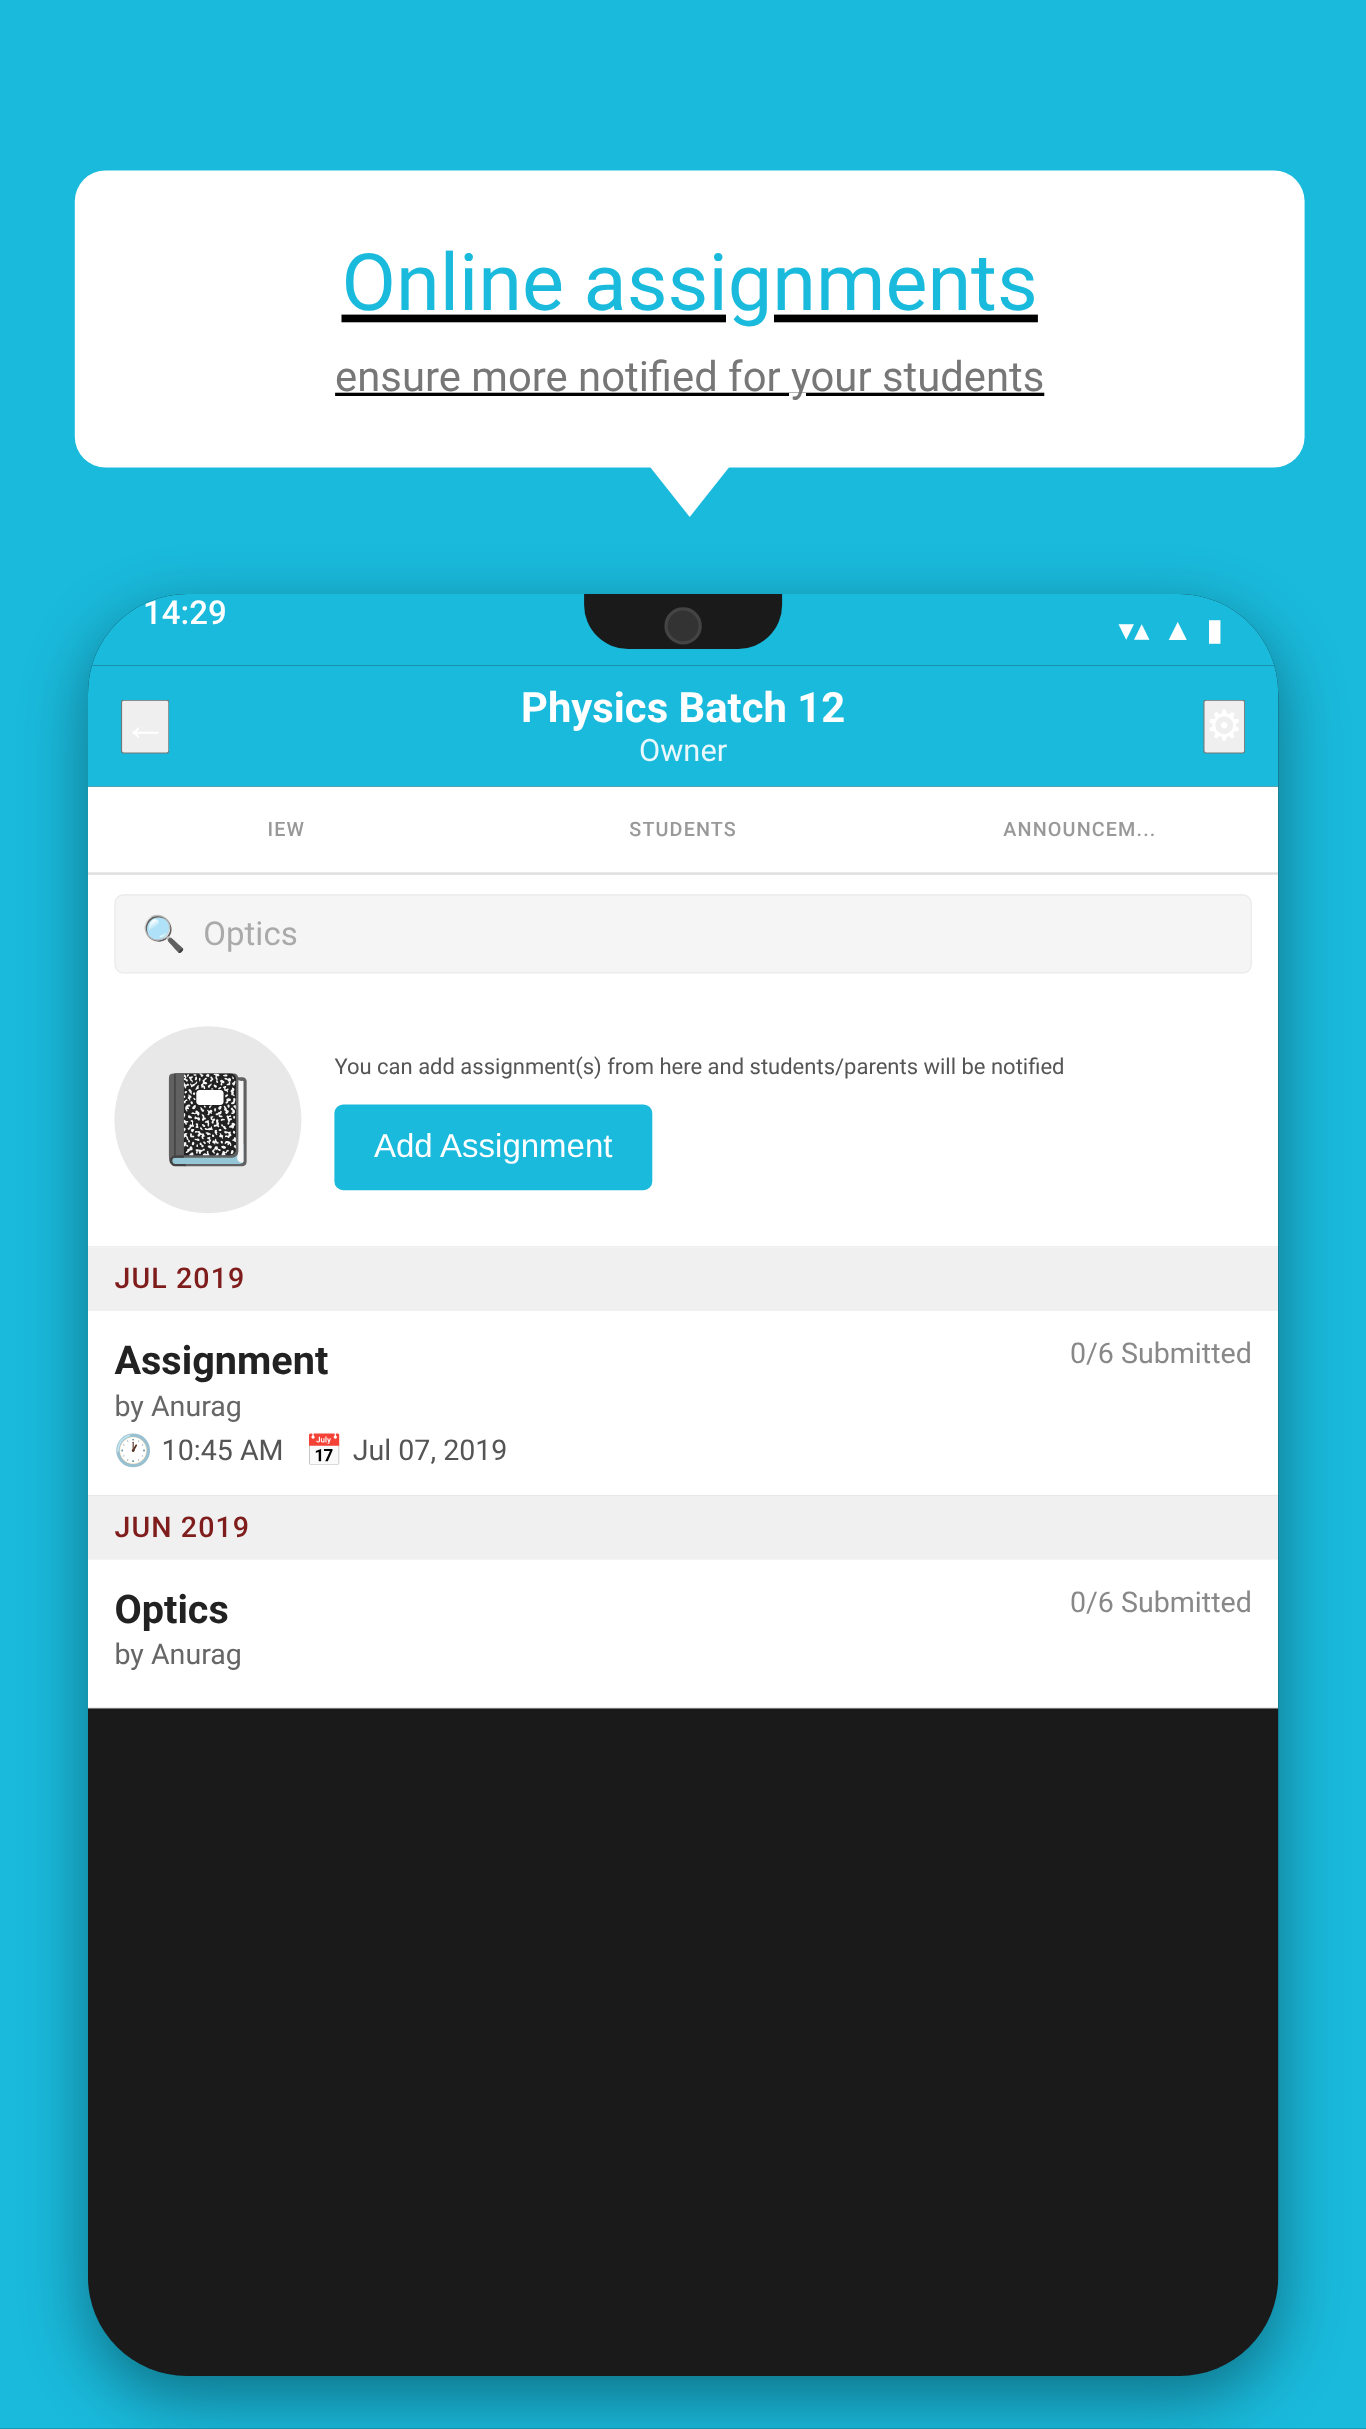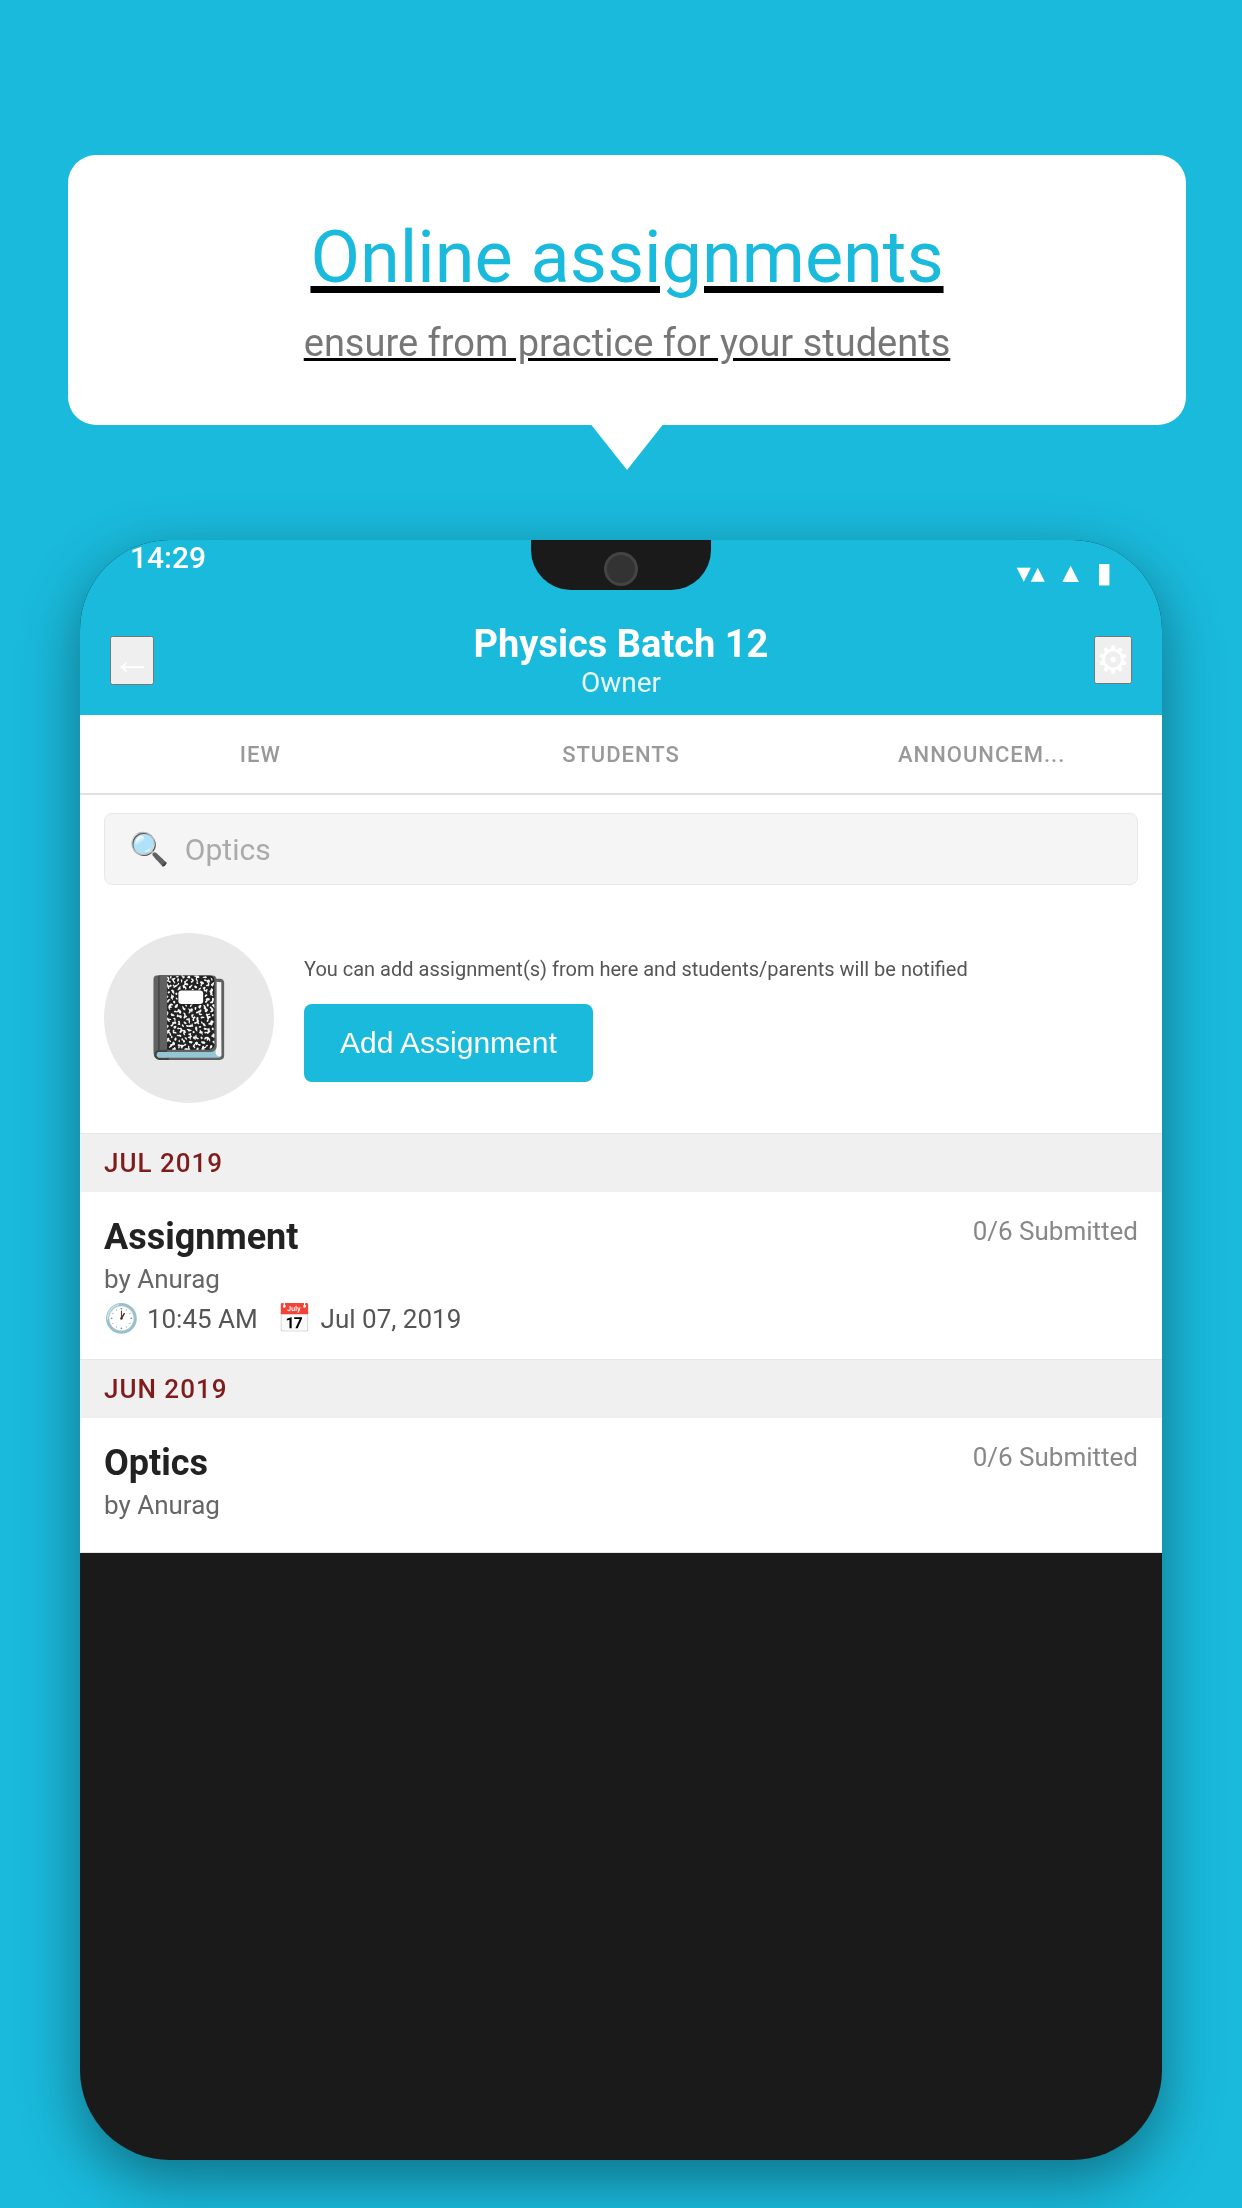--- a/index.html
+++ b/index.html
@@ -187,21 +187,21 @@
       display: flex;
       border-bottom: 2px solid #e0e0e0;
       height: 80px;
     }
 
     .tab-item {
       flex: 1;
       display: flex;
       align-items: center;
       justify-content: center;
-      font-size: 22px;
+      font-size: 18px;
       font-weight: 500;
       color: #999;
       cursor: pointer;
       position: relative;
       text-transform: uppercase;
       letter-spacing: 1px;
     }
 
     .tab-item.active {
       color: #1ABADC;
@@ -356,21 +356,21 @@
       font-size: 28px;
       color: #888;
     }
   </style>
 </head>
 <body>
 
 <div class="speech-bubble-container">
   <div class="speech-bubble">
     <div class="speech-bubble-title">Online assignments</div>
-    <div class="speech-bubble-subtitle">ensure from practice for your students</div>
+    <div class="speech-bubble-subtitle">ensure more notified for your students</div>
   </div>
 </div>
 
 <div class="phone-wrapper">
   <div class="phone-frame">
 
     <div class="phone-status-bar">
       <span class="status-time">14:29</span>
       <div class="status-icons">
 

